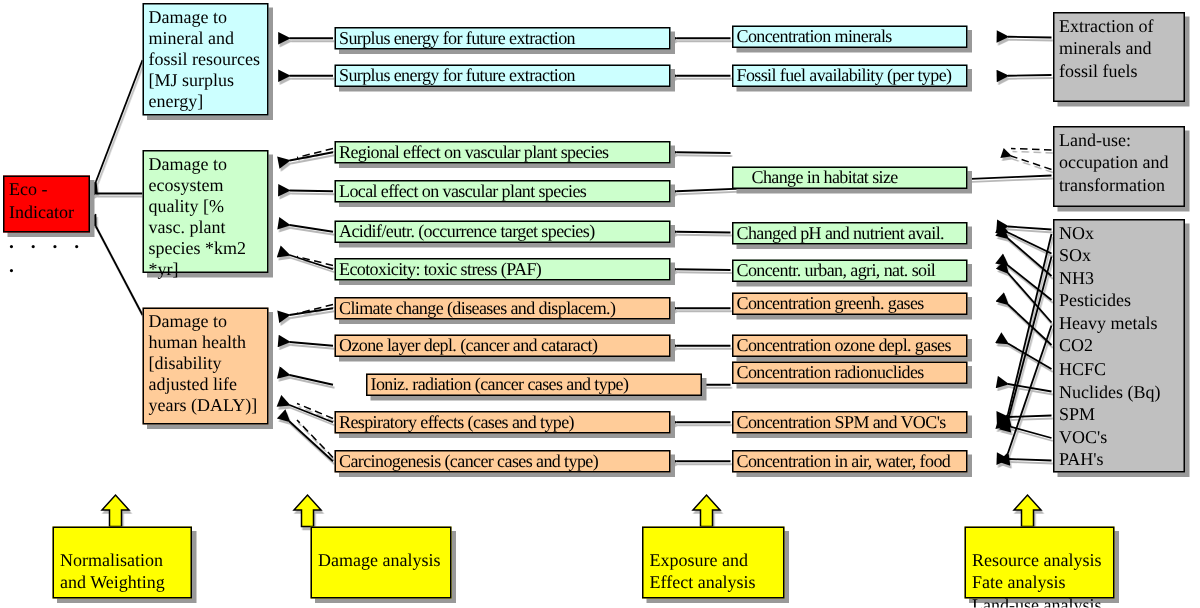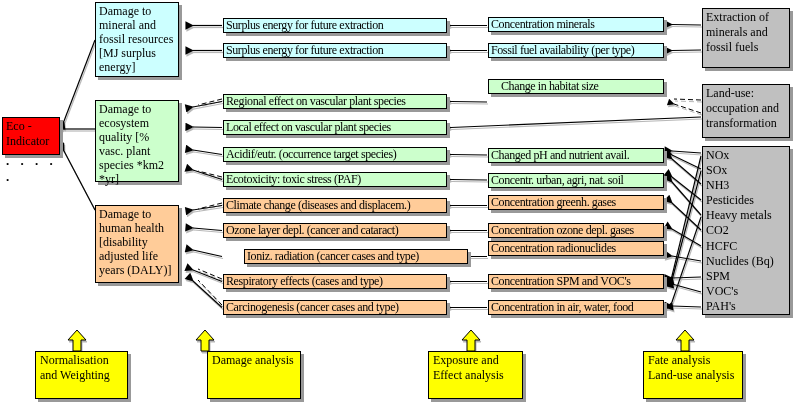--- a/index.html
+++ b/index.html
@@ -18,24 +18,24 @@
     box-shadow:3px 3px 0 var(--shadow);
     color:#000;box-sizing:border-box;
   }
   .c-cyan{background:var(--cyan);} .c-green{background:var(--green);}
   .c-orange{background:var(--orange);} .c-gray{background:var(--gray);}
   .c-red{background:var(--red);} .c-yellow{background:var(--yellow);}
   .big{left:95px;width:84px;font-size:12px;line-height:14px;padding:1px 3px;}
   .row{height:15px;font-size:12px;line-height:13px;padding:0 2px;
        letter-spacing:-0.4px;white-space:nowrap;overflow:hidden;}
   .mid{left:223px;width:224px;}
-  .rgt{left:488px;width:176px;}
+  .rgt{left:488px;width:157px;}
   .gry{left:702px;width:88px;font-size:12px;line-height:15px;padding:1px 3px;}
   .sub-line{height:15.1px;line-height:15.1px;white-space:nowrap;}
-  .yel{top:351px;height:48px;font-size:12px;line-height:15px;padding:1px 4px;}
+  .yel{top:351px;height:48px;font-size:12px;line-height:15px;padding:14px 4px;}
   .eco{left:2px;top:117px;width:58px;height:38px;font-size:12px;
        line-height:15px;padding:1px 3px;}
   .dots{position:absolute;left:6px;top:153px;width:60px;z-index:1;
         font-size:13px;font-weight:bold;letter-spacing:4px;color:#000;}
 </style>
 </head>
 <body>
 
 <svg id="wires" width="800" height="405">
   <defs>
@@ -128,21 +128,21 @@
 <div class="box row mid c-green" style="top:147px;">Acidif/eutr. (occurrence target species)</div>
 <div class="box row mid c-green" style="top:172px;">Ecotoxicity: toxic stress (PAF)</div>
 <div class="box row mid c-orange" style="top:198px;">Climate change (diseases and displacem.)</div>
 <div class="box row mid c-orange" style="top:223px;">Ozone layer depl. (cancer and cataract)</div>
 <div class="box row mid c-orange" style="top:249px;margin-left:21px;">Ioniz. radiation (cancer cases and type)</div>
 <div class="box row mid c-orange" style="top:274px;">Respiratory effects (cases and type)</div>
 <div class="box row mid c-orange" style="top:300px;">Carcinogenesis (cancer cases and type)</div>
 
 <div class="box row rgt c-cyan" style="top:17px;">Concentration minerals</div>
 <div class="box row rgt c-cyan" style="top:43px;">Fossil fuel availability (per type)</div>
-<div class="box row rgt c-green" style="top:79px;padding-left:12px;">Change in habitat size</div>
+<div class="box row rgt c-green" style="top:111px;padding-left:12px;">Change in habitat size</div>
 <div class="box row rgt c-green" style="top:148px;">Changed pH and nutrient avail.</div>
 <div class="box row rgt c-green" style="top:173px;">Concentr. urban, agri, nat. soil</div>
 <div class="box row rgt c-orange" style="top:195px;">Concentration greenh. gases</div>
 <div class="box row rgt c-orange" style="top:223px;">Concentration ozone depl. gases</div>
 <div class="box row rgt c-orange" style="top:241px;">Concentration radionuclides</div>
 <div class="box row rgt c-orange" style="top:274px;">Concentration SPM and VOC's</div>
 <div class="box row rgt c-orange" style="top:300px;">Concentration in air, water, food</div>
 
 <div class="box gry c-gray" style="top:8px;height:60px;">Extraction of minerals and fossil fuels</div>
 <div class="box gry c-gray" style="top:84px;height:54px;">Land-use: occupation and transformation</div>
@@ -165,15 +165,16 @@
   <div>and Weighting</div>
 </div>
 <div class="box yel c-yellow" style="left:163px;width:94px;margin-left:44px;">
   <div>Damage analysis</div>
 </div>
 <div class="box yel c-yellow" style="left:428px;width:95px;">
   <div>Exposure and</div>
   <div>Effect analysis</div>
 </div>
 <div class="box yel c-yellow" style="left:643px;width:100px;">
+  <div>Resource analysis</div>
   <div>Fate analysis</div>
   <div>Land-use analysis</div>
 </div>
 
 </body></html>

